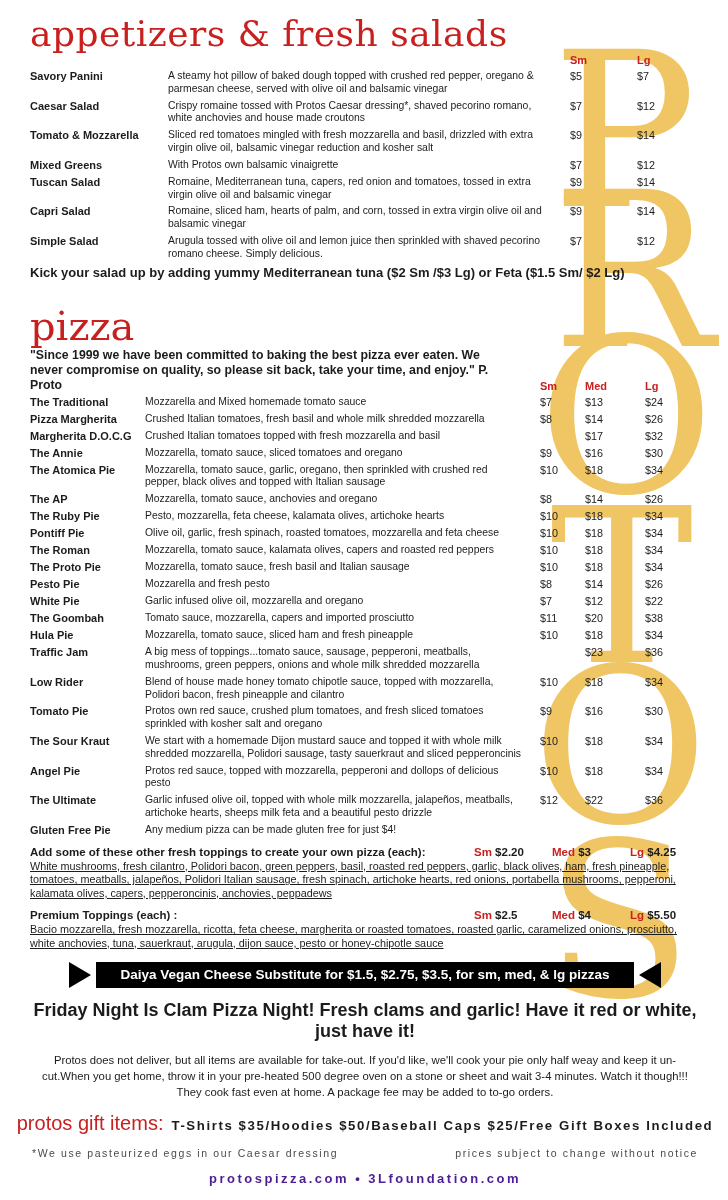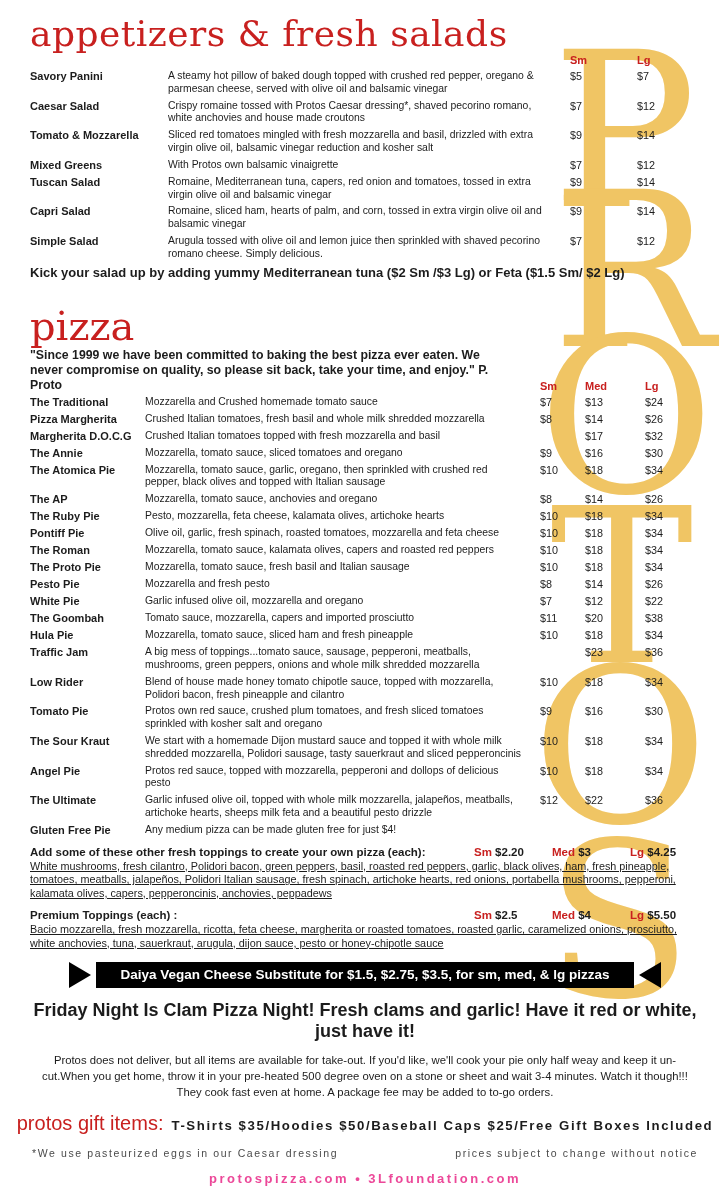--- a/index.html
+++ b/index.html
@@ -44,21 +44,21 @@
   .banner{display:flex;align-items:center;width:592px;margin:12px auto 0 auto;height:26px;}
   .tri-l{width:0;height:0;border-top:13px solid transparent;border-bottom:13px solid transparent;border-left:22px solid #000;}
   .tri-r{width:0;height:0;border-top:13px solid transparent;border-bottom:13px solid transparent;border-right:22px solid #000;}
   .bar{flex:1;background:#000;color:#fff;font-weight:bold;font-size:13.5px;line-height:26px;text-align:center;margin:0 5px;}
   .friday{font-weight:bold;font-size:18px;text-align:center;margin:12px 0 0 0;}
   .takeout{font-size:11.3px;line-height:16px;text-align:center;margin:10px auto 0 auto;width:664px;}
   .gift{display:flex;align-items:baseline;justify-content:center;margin:12px 0 0 0;}
   .gift .glabel{font-family:Liberation Sans, sans-serif;color:#c8201f;font-size:20px;margin-right:8px;white-space:nowrap;}
   .gift .gtext{font-weight:bold;font-size:13.2px;letter-spacing:1.6px;white-space:nowrap;}
   .footnotes{display:flex;justify-content:space-between;margin:12px 2px 0 2px;color:#4a4a4a;font-size:10.5px;letter-spacing:1.6px;}
-  .siteline{text-align:center;font-weight:bold;font-size:13px;letter-spacing:2.5px;margin:12px 0 0 0;color:#ec4899;}
+  .siteline{text-align:center;font-weight:bold;font-size:13px;letter-spacing:2.5px;margin:12px 0 0 0;color:#4c1d95;}
 </style>
 </head>
 <body>
 
 <div class="watermark">
   <span class="wm wm-0">P</span>
   <span class="wm wm-1">R</span>
   <span class="wm wm-2">O</span>
   <span class="wm wm-3">T</span>
   <span class="wm wm-4">O</span>
@@ -134,21 +134,21 @@
     <div class="prow hdr-row">
       <div class="quote">"Since 1999 we have been committed to baking the best pizza ever eaten. We never compromise on quality, so please sit back, take your time, and enjoy." P. Proto</div>
       <div class="ph alignend">Sm</div>
       <div class="ph alignend">Med</div>
       <div class="ph alignend">Lg</div>
     </div>
     <div>
 
         <div class="prow">
           <div class="iname">The Traditional</div>
-          <div class="desc">Mozzarella and Crushed homemade tomato sauce</div>
+          <div class="desc">Mozzarella and Mixed homemade tomato sauce</div>
           <div class="price">$7</div>
           <div class="price">$13</div>
           <div class="price">$24</div>
         </div>
 
         <div class="prow">
           <div class="iname">Pizza Margherita</div>
           <div class="desc">Crushed Italian tomatoes, fresh basil and whole milk shredded mozzarella</div>
           <div class="price">$8</div>
           <div class="price">$14</div>

